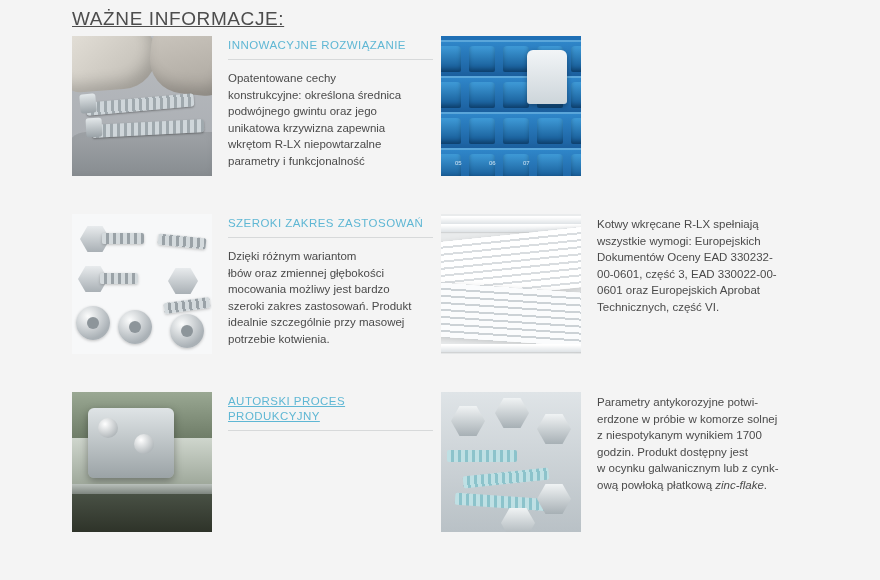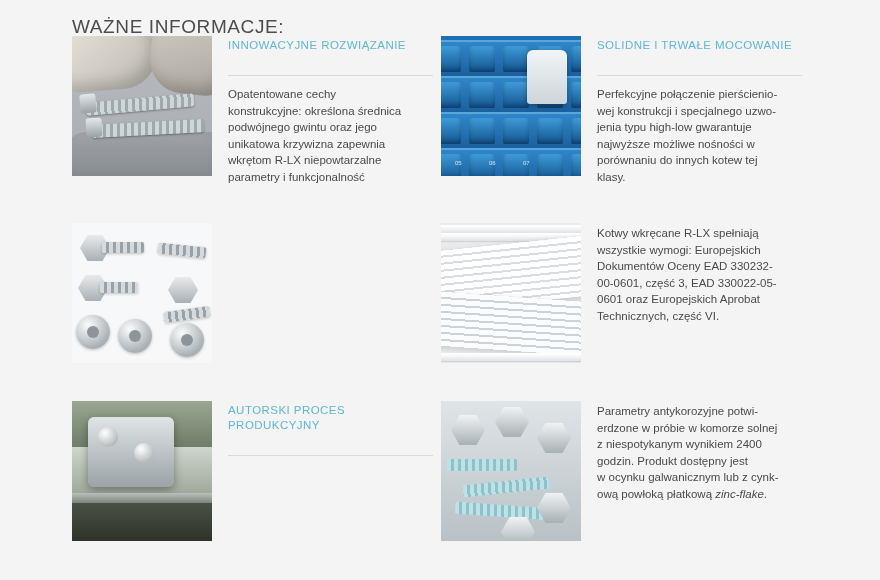--- a/index.html
+++ b/index.html
@@ -17,26 +17,27 @@
   .page {
     position: relative;
     width: 880px;
     height: 580px;
     box-sizing: border-box;
     padding: 0;
   }
   .page-title {
     position: absolute;
     left: 72px;
-    top: 16px;
+    top: 8px;
     font-size: 19px;
     letter-spacing: 0.6px;
     color: #4d4d4d;
     font-weight: normal;
     margin: 0;
+    text-decoration: underline;
   }
   .grid {
     position: absolute;
     left: 72px;
     top: 36px;
     width: 738px;
   }
   .row {
     display: flex;
     flex-direction: row;
@@ -63,21 +64,21 @@
     box-sizing: border-box;
   }
   .card-title {
     color: #5fb7d4;
     font-size: 11.5px;
     letter-spacing: 0.45px;
     line-height: 15px;
     margin: 0 0 10px 0;
     text-transform: uppercase;
     border-bottom: 1px solid #d7d9da;
-    padding-bottom: 22px;
+    padding-bottom: 6px;
     margin-right: 8px;
   }
   .card-title.two-line {
     line-height: 15px;
   }
   .card-body {
     color: #4a4a4a;
     font-size: 11.5px;
     line-height: 16.5px;
     margin: 0;
@@ -342,103 +343,103 @@
               <i class="seat s1"></i>
               <i class="seat s2"></i>
               <i class="seat s3"></i>
               <i class="seat s4"></i>
             </span>
           <span class="white-seat"></span>
           <span class="num n1">05</span>
             <span class="num n2">06</span>
             <span class="num n3">07</span>
         </div>
-        <div class="txt">
-          <div class="card-title">SOLIDNE I TRWAŁE MOCOWANIE</div>
-          <p class="card-body">Perfekcyjne połączenie pierścienio-
-wej konstrukcji i specjalnego uzwo-
-jenia typu high-low gwarantuje
-najwyższe możliwe nośności w
-porównaniu do innych kotew tej
-klasy.</p>
-        </div>
       </div>
 
     </div>
 
     <div class="row">
 
       <div class="cell">
         <div class="thumb img-bolts">
           <span class="b hexhead" style="left:8px;  top:12px;"></span>
           <span class="b shaft" style="left:30px; top:19px; width:42px;"></span>
           <span class="b hexhead" style="left:6px;  top:52px;"></span>
           <span class="b shaft" style="left:28px; top:59px; width:38px;"></span>
           <span class="washer b" style="left:4px;  top:92px;"></span>
           <span class="washer b" style="left:46px; top:96px;"></span>
           <span class="b shaft" style="left:86px; top:22px; width:48px; transform:rotate(6deg);"></span>
           <span class="b hexhead" style="left:96px; top:54px;"></span>
           <span class="b shaft" style="left:92px; top:86px; width:46px; transform:rotate(-8deg);"></span>
           <span class="washer b" style="left:98px; top:100px;"></span>
         </div>
+        <div class="txt">
+          <div class="card-title">SZEROKI ZAKRES ZASTOSOWAŃ</div>
+          <p class="card-body">Dzięki różnym wariantom
+łbów oraz zmiennej głębokości
+mocowania możliwy jest bardzo
+szeroki zakres zastosowań. Produkt
+idealnie szczególnie przy masowej
+potrzebie kotwienia.</p>
+        </div>
       </div>
 
       <div class="cell">
         <div class="thumb img-papers">
           <span class="sheet" style="top:2px;"></span>
           <span class="sheet" style="top:10px;"></span>
           <span class="tilt"></span>
           <span class="tilt2"></span>
           <span class="sheet" style="top:130px;"></span>
         </div>
         <div class="txt">
           <p class="card-body">Kotwy wkręcane R-LX spełniają
 wszystkie wymogi: Europejskich
 Dokumentów Oceny EAD 330232-
-00-0601, część 3, EAD 330022-05-
+00-0601, część 3, EAD 330022-00-
 0601 oraz Europejskich Aprobat
 Technicznych, część VI.</p>
         </div>
       </div>
 
     </div>
 
     <div class="row">
 
       <div class="cell">
         <div class="thumb img-factory">
           <span class="band top"></span>
           <span class="band mid"></span>
           <span class="band bot"></span>
           <span class="machine"></span>
           <span class="knob k1"></span>
           <span class="knob k2"></span>
           <span class="bar"></span>
         </div>
         <div class="txt">
-          <div class="card-title two-line" style="white-space:pre-line;">AUTORSKI PROCES
+          <div class="card-title two-line" style="white-space:pre-line;text-decoration:underline;">AUTORSKI PROCES
 PRODUKCYJNY</div>
         </div>
       </div>
 
       <div class="cell">
         <div class="thumb img-nuts">
           <span class="nut" style="left:10px; top:14px;"></span>
           <span class="nut" style="left:54px; top:6px;"></span>
           <span class="nut" style="left:96px; top:22px;"></span>
           <span class="teal" style="left:6px;  top:58px; width:70px;"></span>
           <span class="teal" style="left:22px; top:80px; width:86px; transform:rotate(-6deg);"></span>
           <span class="teal" style="left:14px; top:104px; width:96px; transform:rotate(4deg);"></span>
           <span class="nut" style="left:96px; top:92px;"></span>
           <span class="nut" style="left:60px; top:116px;"></span>
         </div>
         <div class="txt">
           <p class="card-body"><span>Parametry antykorozyjne potwi-
 erdzone w próbie w komorze solnej
-z niespotykanym wynikiem 2400
+z niespotykanym wynikiem 1700
 godzin. Produkt dostępny jest
 w ocynku galwanicznym lub z cynk-
 ową powłoką płatkową </span><span class="it">zinc-flake</span><span>.</span></p>
         </div>
       </div>
 
     </div>
 
   </div>
 </div>

